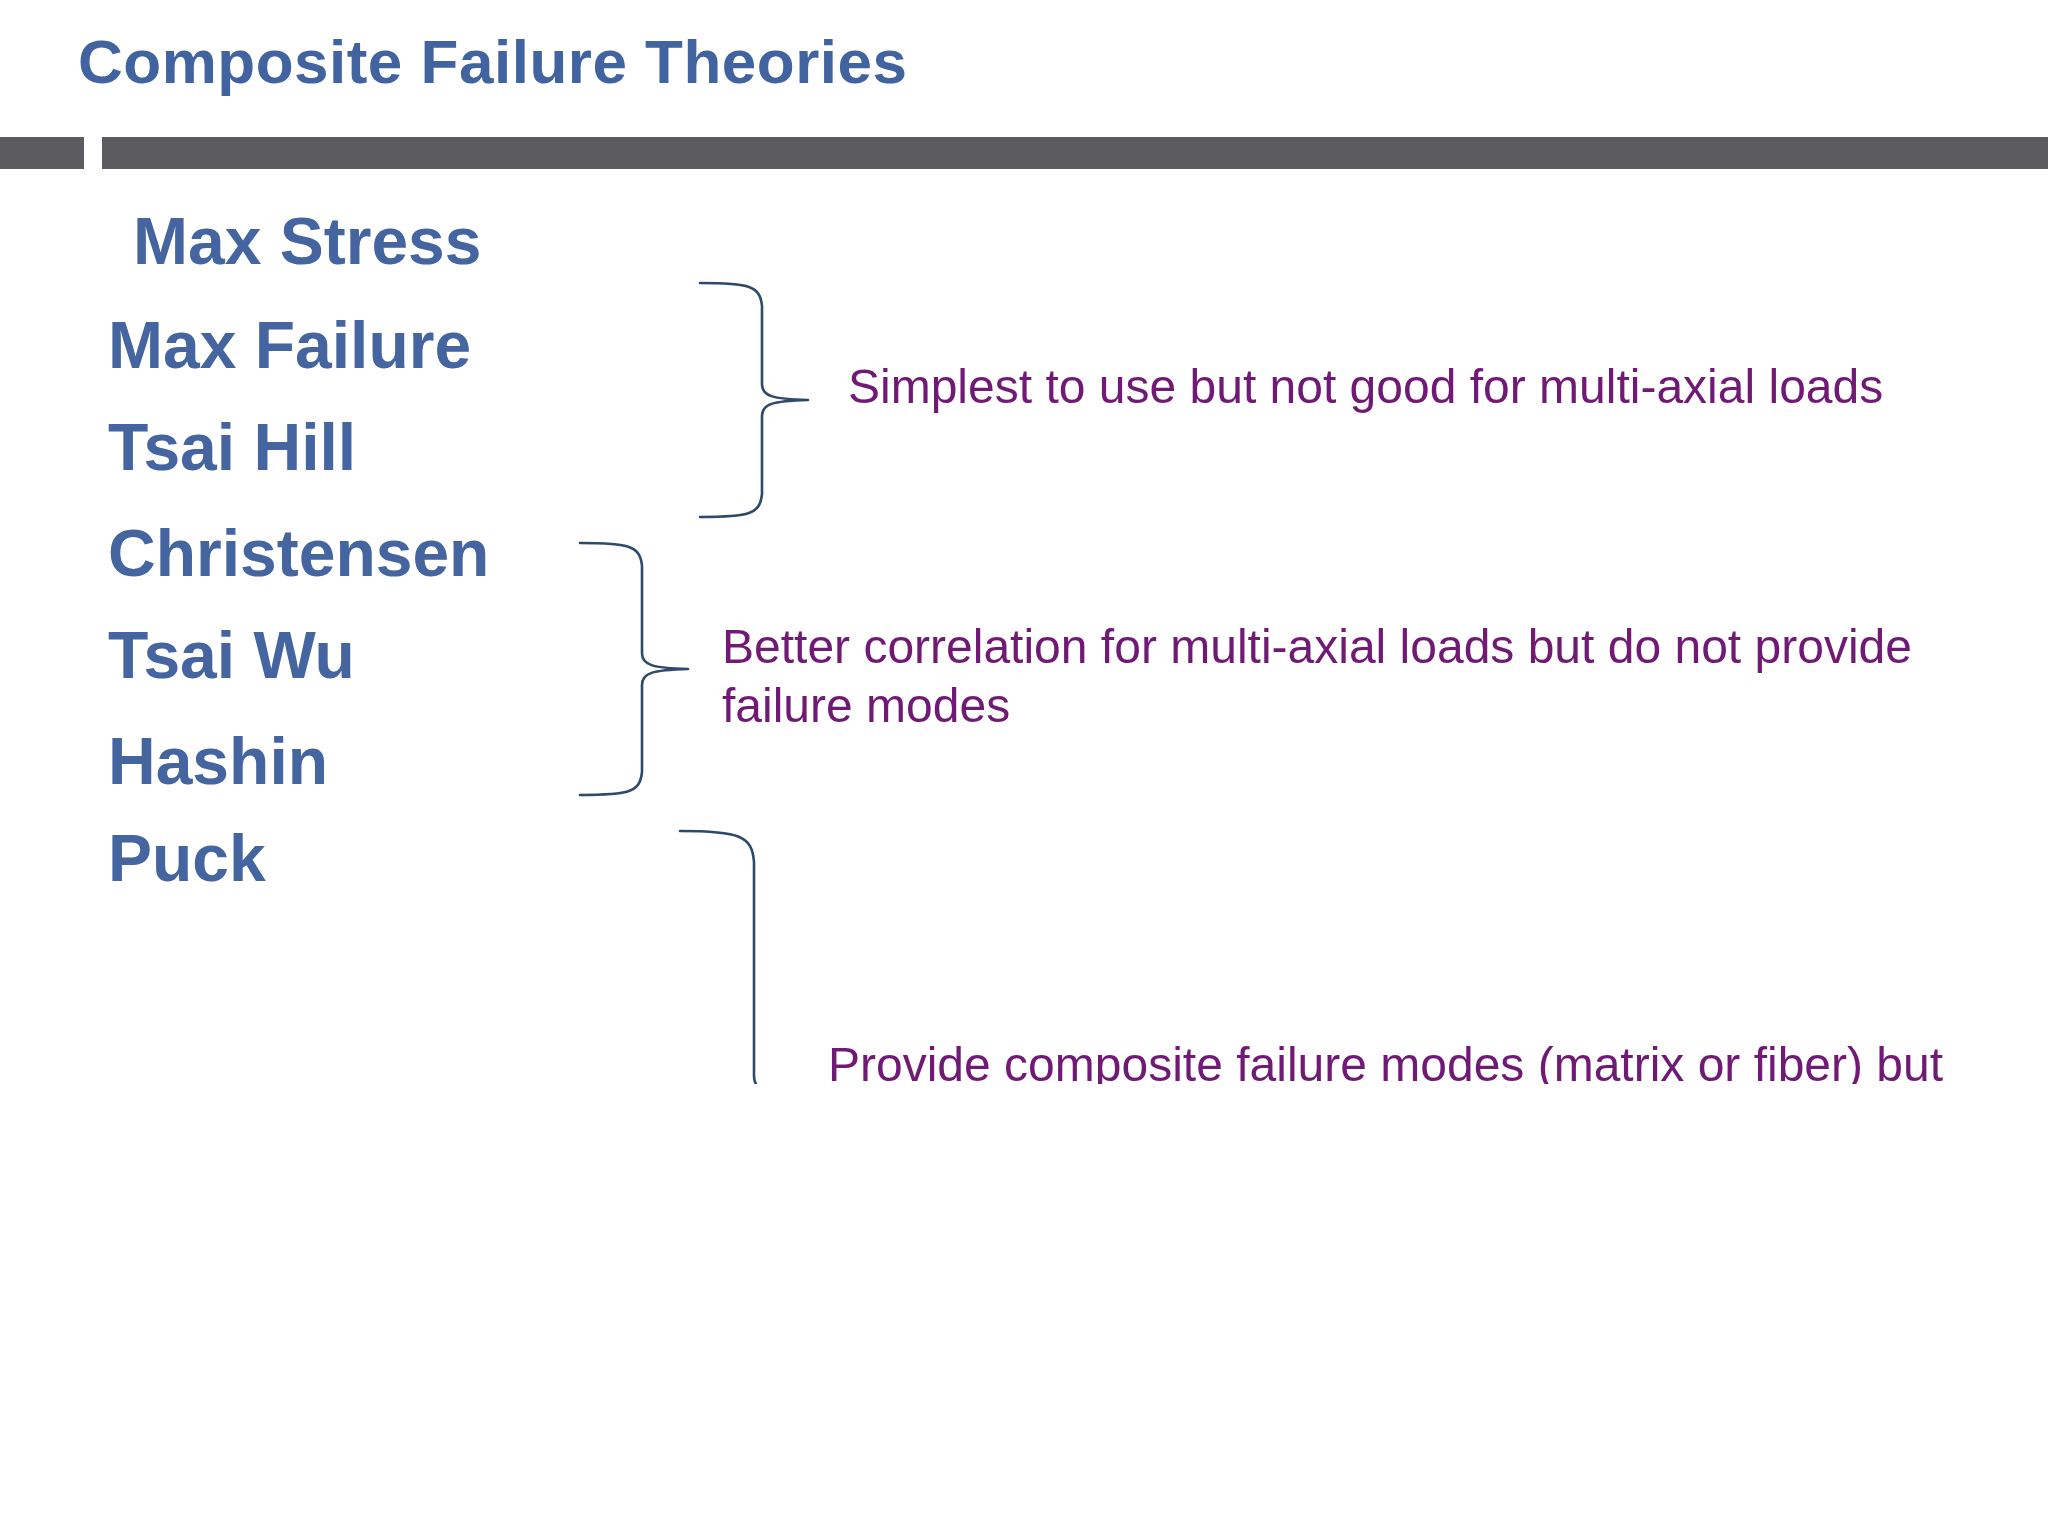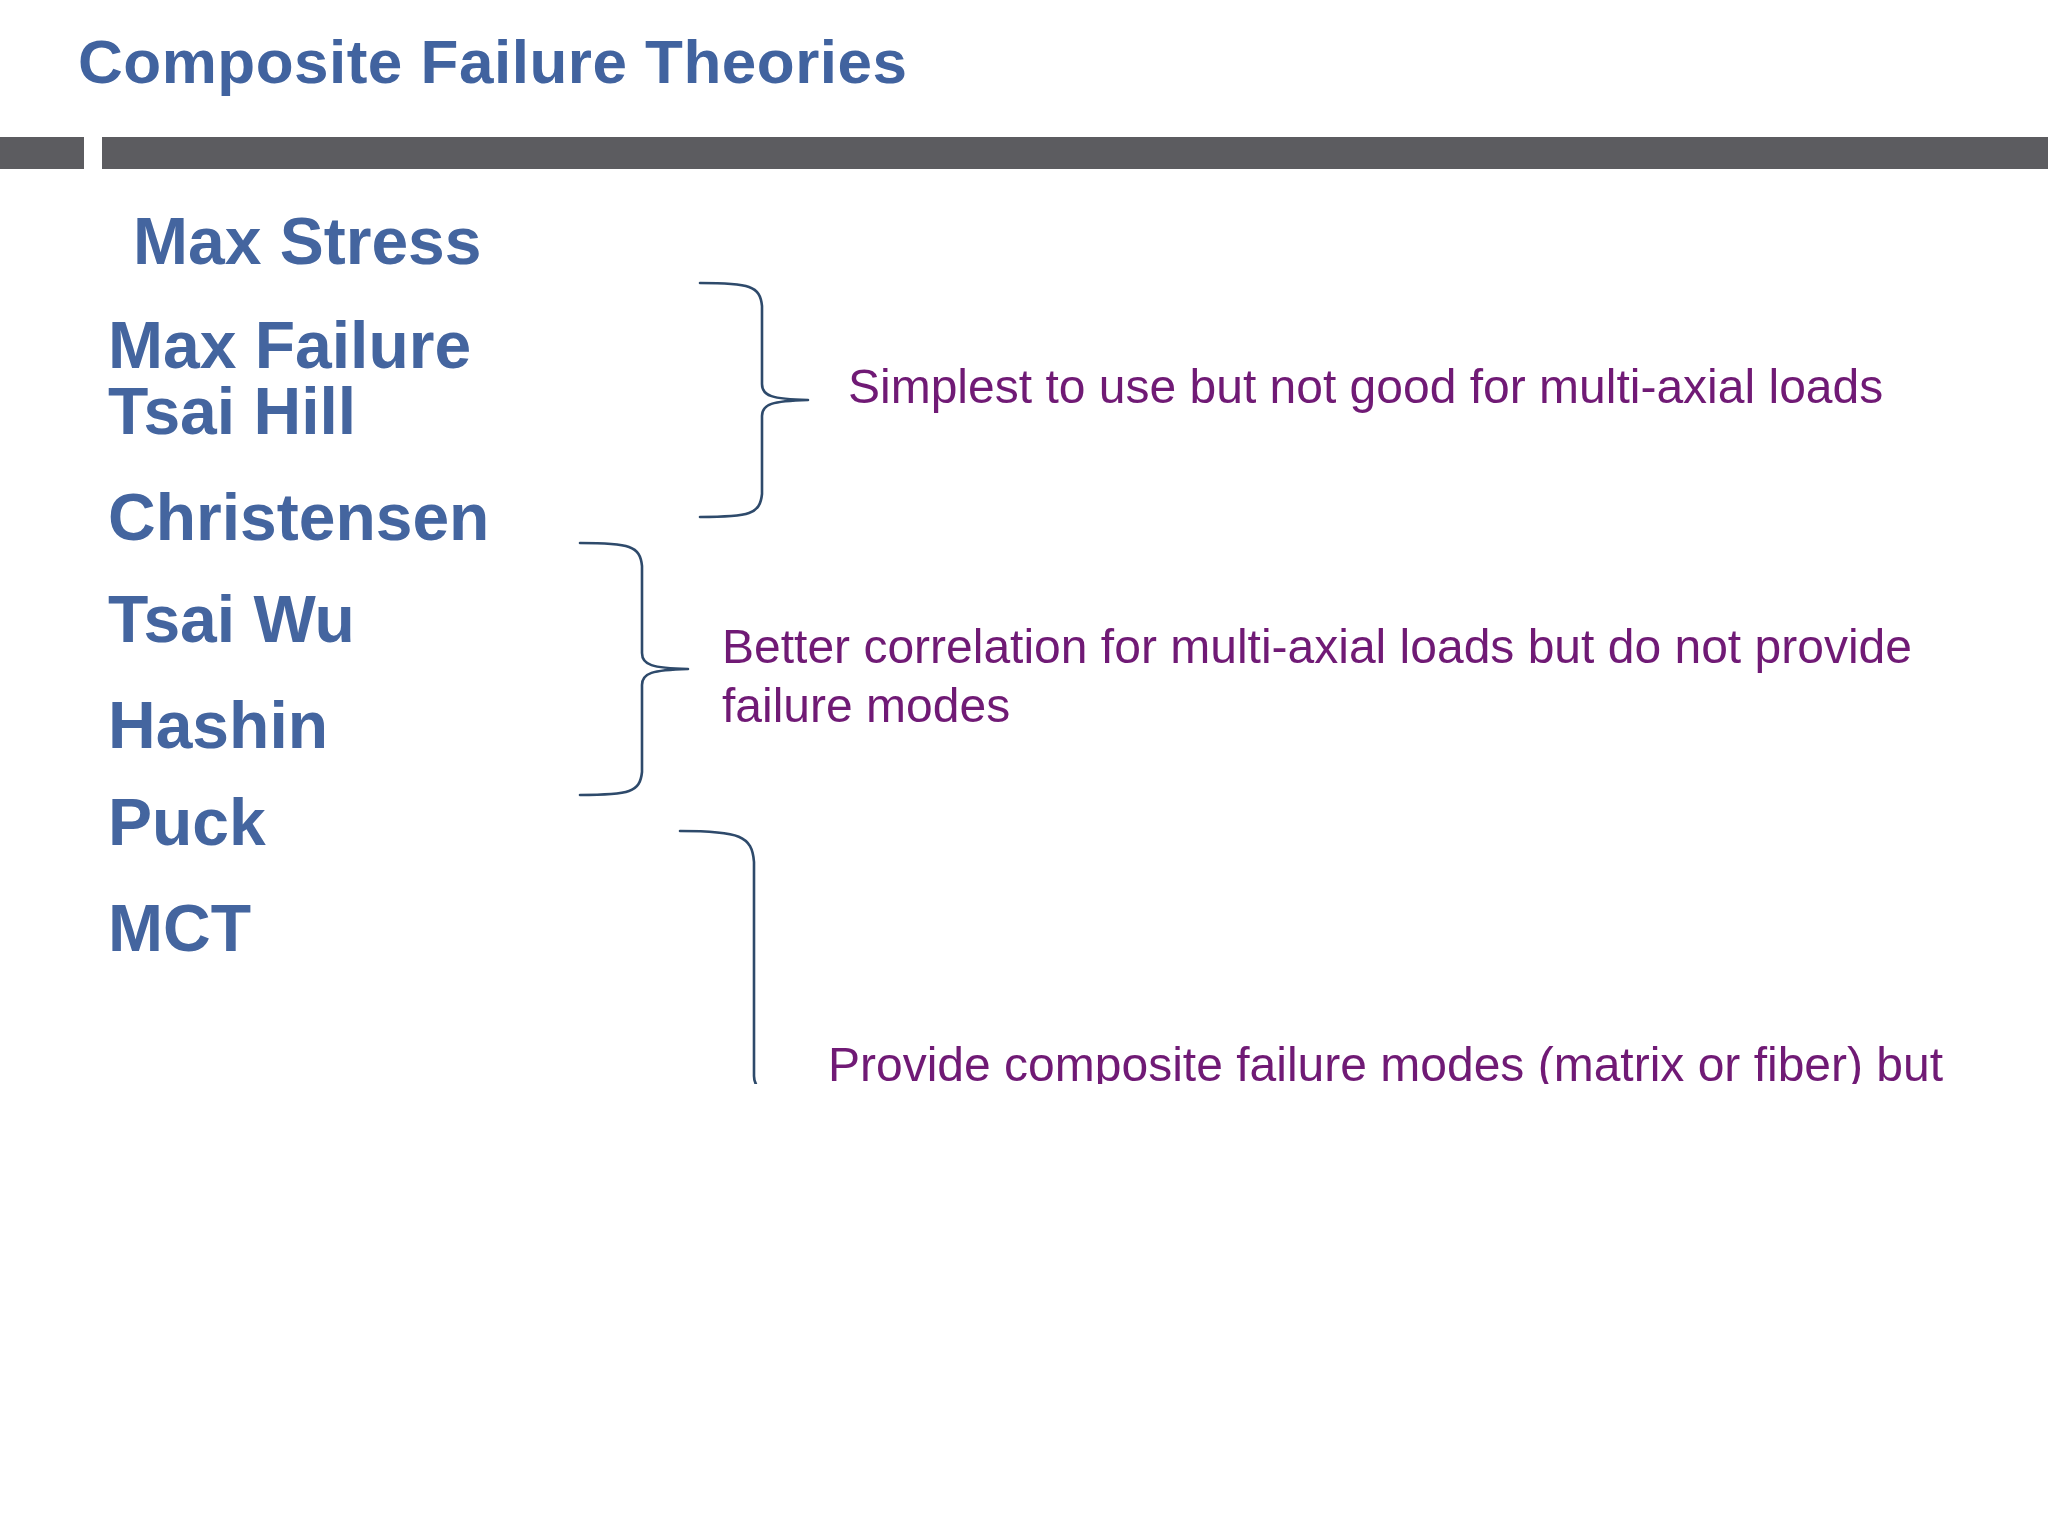--- a/index.html
+++ b/index.html
@@ -56,21 +56,21 @@
   }
   .theory-item {
     font-size: 66px;
     font-weight: bold;
     color: #44659f;
     line-height: 1;
     white-space: nowrap;
   }
   .theory-item.g1a { margin-top: 12px; margin-left: 25px; }
   .theory-item.g1b { margin-top: 38px; }
-  .theory-item.g2a { }
+  .theory-item.g2a { margin-top: 36px; }
   .theory-item.g2b { margin-top: 36px; }
   .theory-item.g3a { margin-top: 40px; }
   .theory-item.g3b { margin-top: 40px; }
   .theory-item.g3c { margin-top: 31px; }
   .theory-item.g3d { margin-top: 40px; }
 
   
   .brace {
     position: absolute;
   }
@@ -125,21 +125,20 @@
   <div class="bar-main"></div>
 
   <div class="theory-list">
     <div class="theory-item g1a">Max Stress</div>
     <div class="theory-item g1b">Max Failure</div>
     <div class="theory-item g2a">Tsai Hill</div>
     <div class="theory-item g3a">Christensen</div>
     <div class="theory-item g2b">Tsai Wu</div>
     <div class="theory-item g3b">Hashin</div>
     <div class="theory-item g3c">Puck</div>
-    <div class="theory-item g3d">MCT</div>
   </div>
 
   <div class="brace" style="left:698px; top:280px;">
     <svg width="120" height="240" viewBox="0 0 120 240">
       <path d="M 2 3
                C 52 3, 62 6, 64 26
                L 64 104
                C 64 116, 74 119, 110 120
                C 74 121, 64 124, 64 136
                L 64 214

